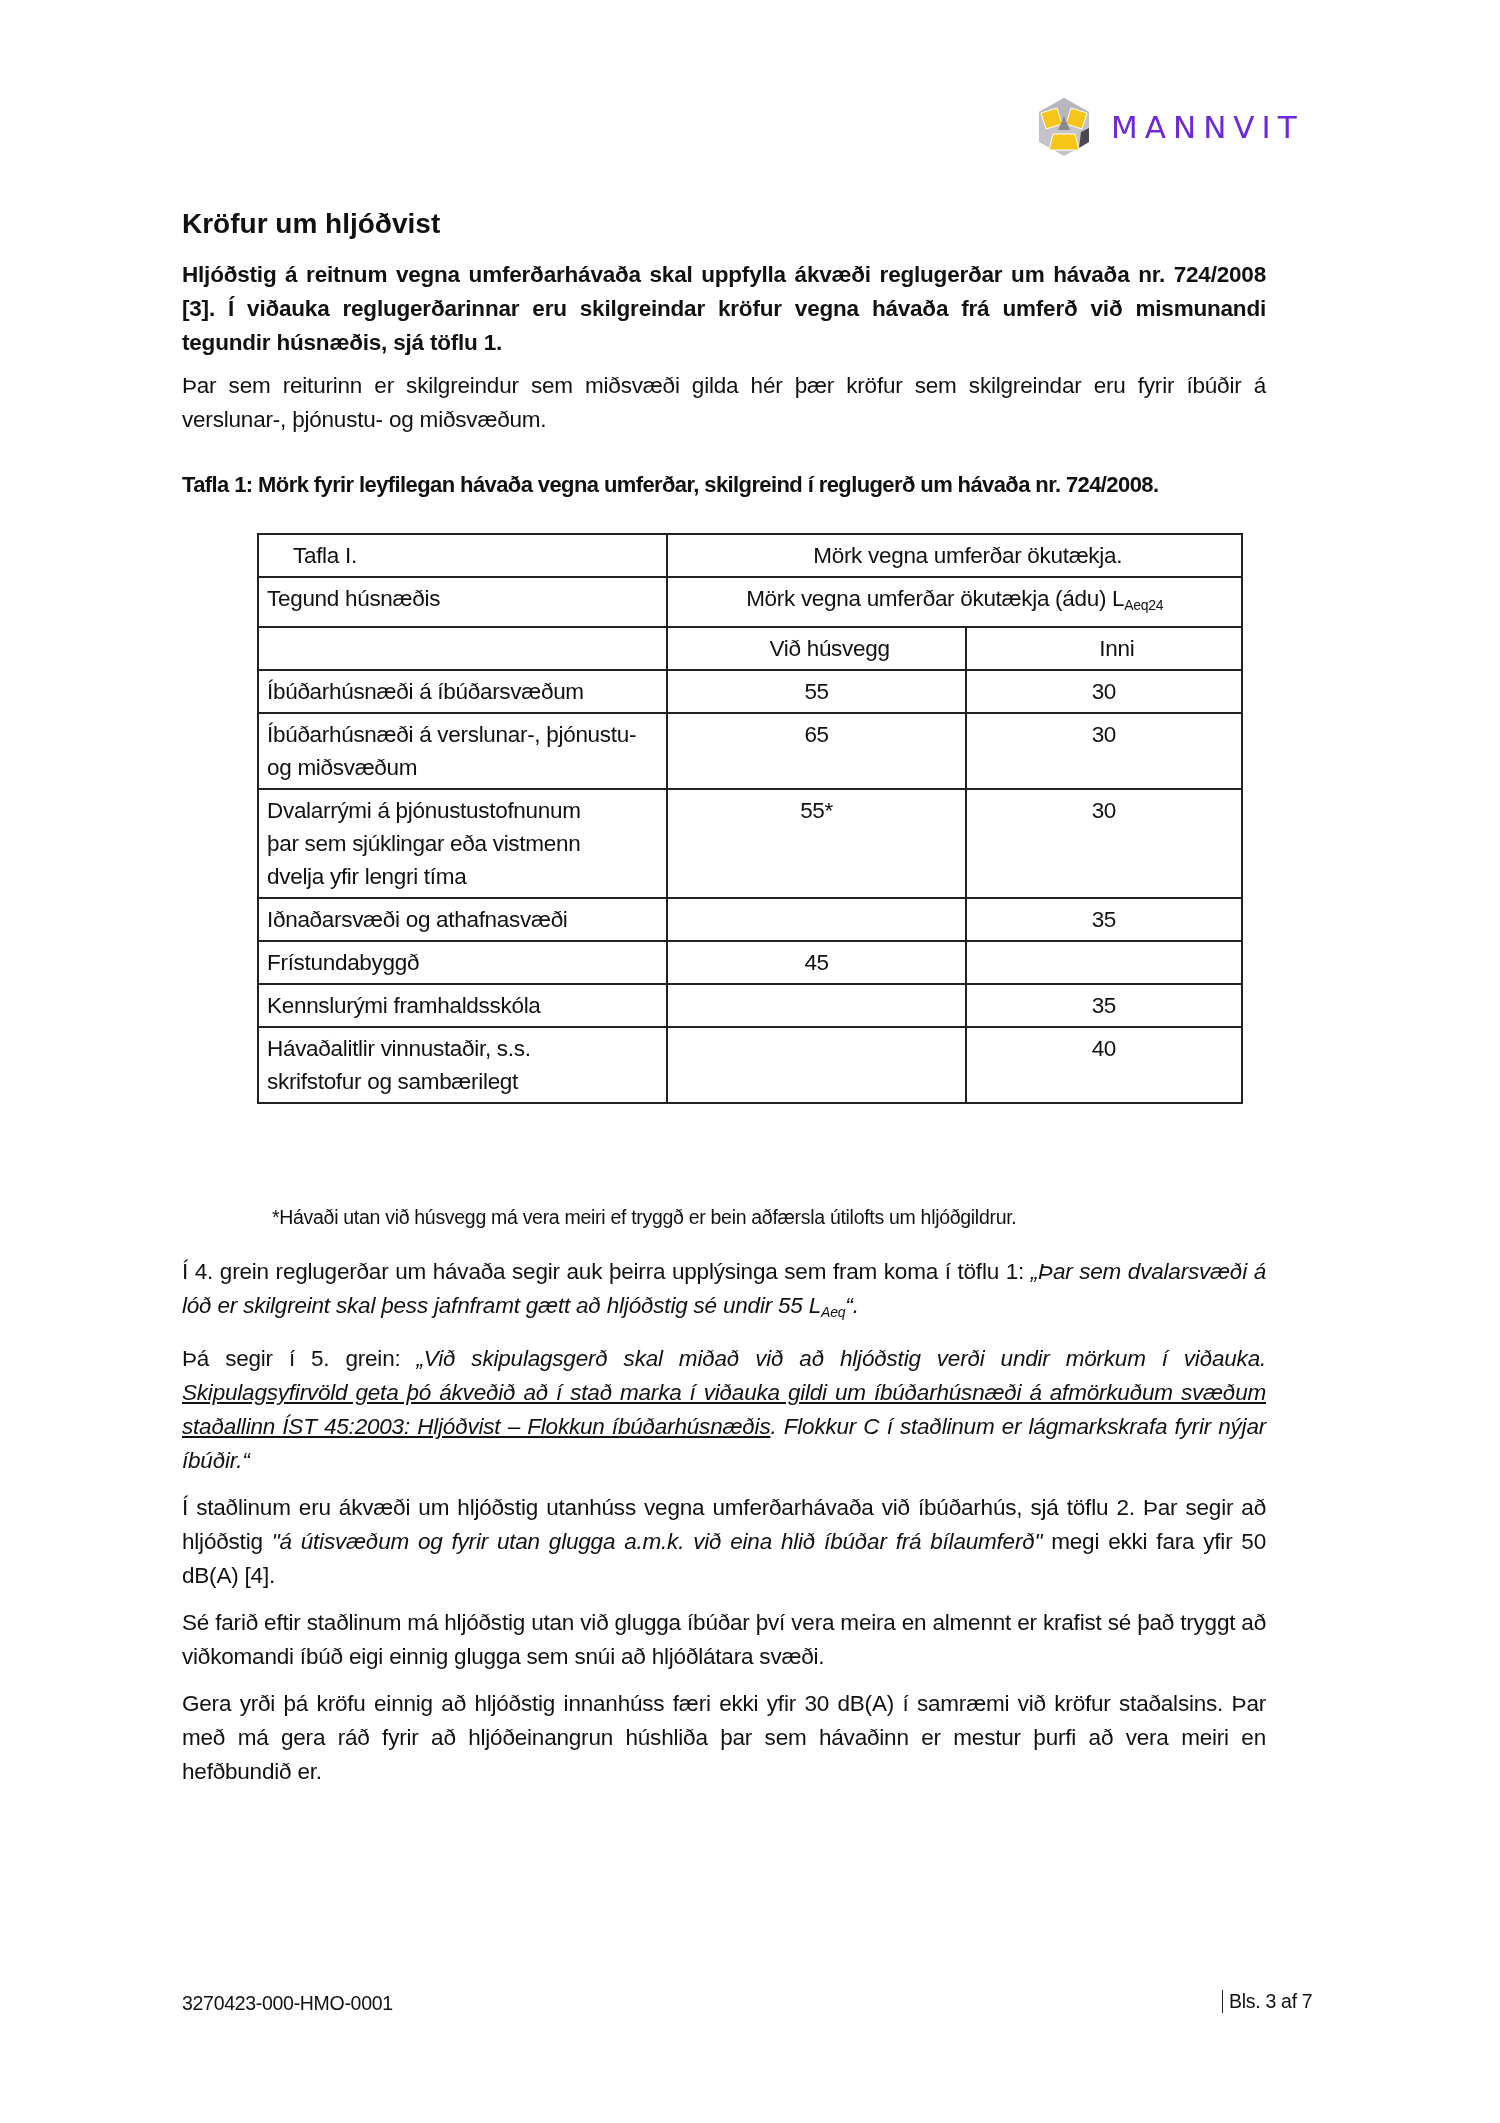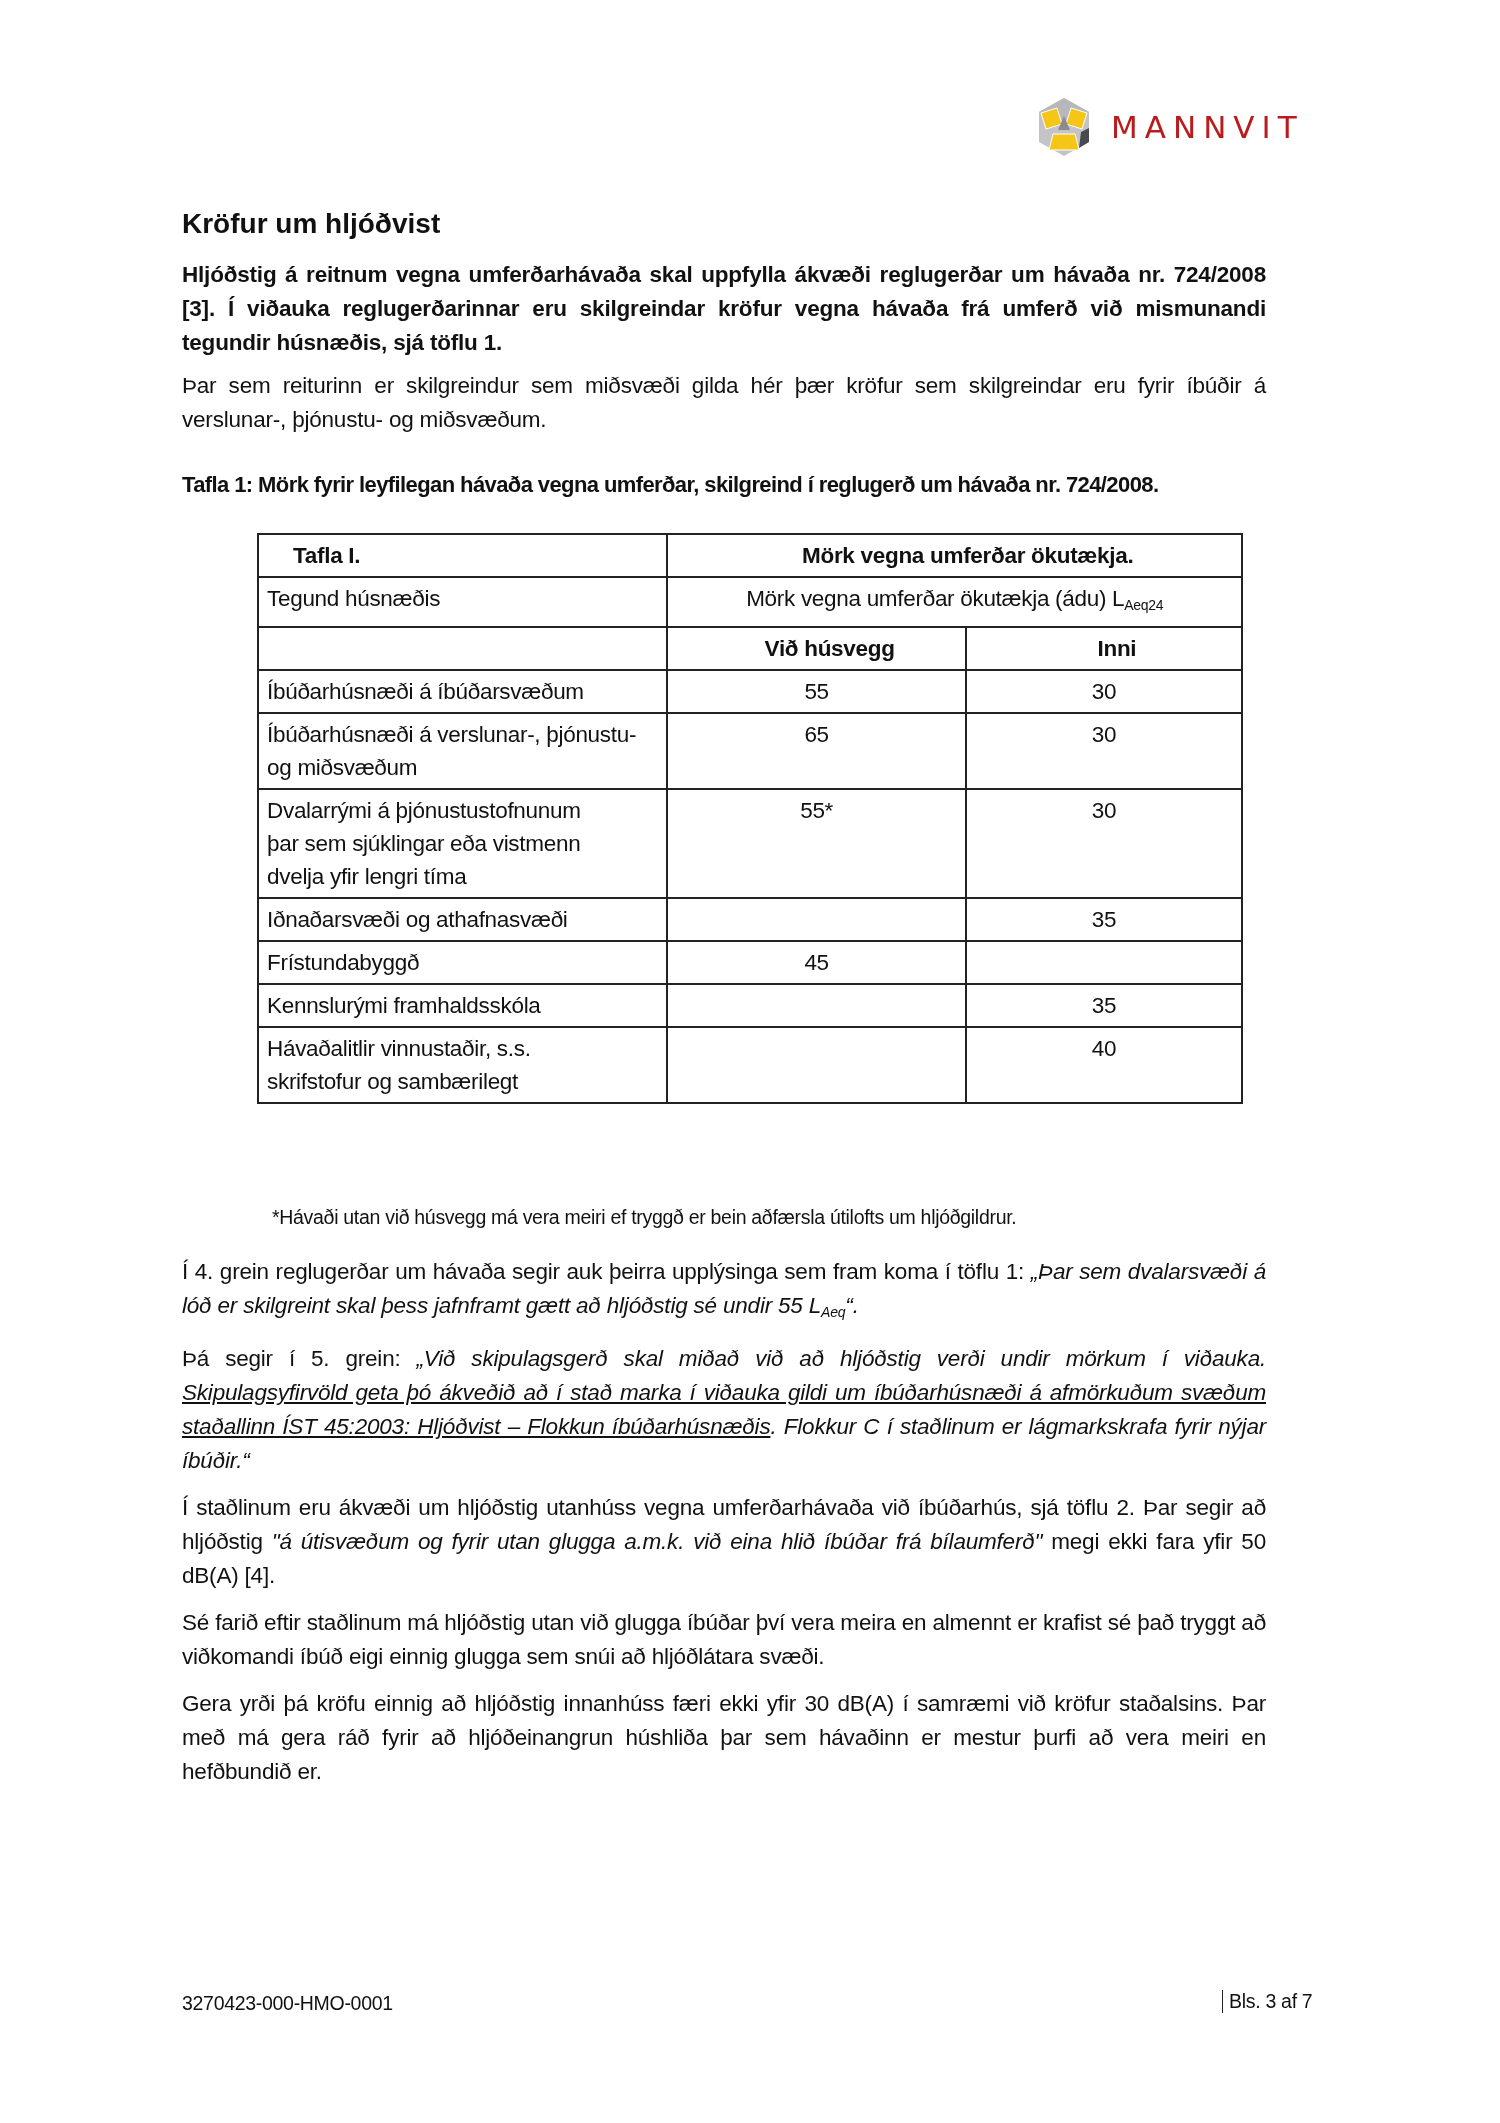--- a/index.html
+++ b/index.html
@@ -6,21 +6,21 @@
     body {
       width: 1500px; height: 2123px; position: relative; overflow: hidden;
       font-family: "Liberation Sans", sans-serif; color: #111111;
     }
     .logo {
       position: absolute; left: 1035px; top: 92px; height: 70px;
       display: flex; align-items: center;
     }
     .logo svg { width: 58px; height: 62px; }
     .logo-text {
-      margin-left: 18px; font-size: 31px; letter-spacing: 7px; color: #b91c1c;
+      margin-left: 18px; font-size: 31px; letter-spacing: 7px; color: #6d28d9;
       font-family: "DejaVu Sans", sans-serif; font-weight: normal;
     }
     .content { position: absolute; left: 182px; width: 1084px; top: 204px; }
     h1 {
       margin: 0; font-size: 28px; font-weight: bold; line-height: 40px;
       font-family: "Liberation Sans", sans-serif;
     }
     p.body {
       margin: 0; font-size: 22.5px; line-height: 34px; text-align: justify;
       font-family: "Liberation Sans Narrow", "Liberation Sans", sans-serif;
@@ -34,21 +34,21 @@
     }
     table.limits {
       position: absolute; left: 257px; top: 533px; width: 986px;
       border-collapse: collapse; font-size: 22.5px;
     }
     table.limits td {
       border: 2px solid #222; padding: 4px 8px 4px 8px; vertical-align: top;
       line-height: 33px; letter-spacing: -0.3px;
     }
     table.limits td.c { text-align: center; }
-    table.limits td.b { font-weight: bold; padding-left: 34px; }
+    table.limits td.b { font-weight: normal; padding-left: 34px; }
     col.c1 { width: 410px; }
     col.c2 { width: 299px; }
     col.c3 { width: 277px; }
     sub.sm { font-size: 14px; vertical-align: -4px; }
     .footnote {
       position: absolute; left: 272px; top: 1206px; font-size: 19.5px; letter-spacing: -0.3px;
       white-space: nowrap;
     }
     .lower { position: absolute; left: 182px; width: 1084px; top: 1255px; }
     .lower p.body { margin-bottom: 13px; }

